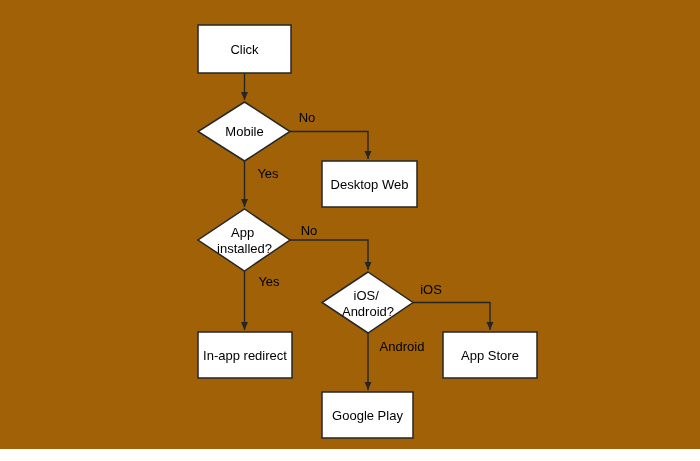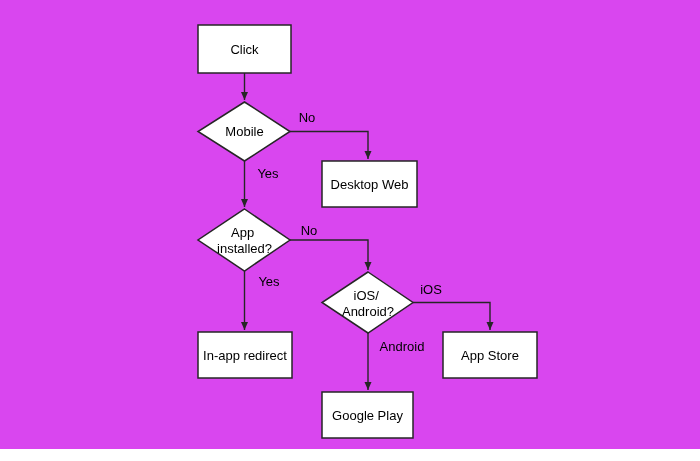--- a/index.html
+++ b/index.html
@@ -4,21 +4,21 @@
 <style>
   html, body {
     margin: 0;
     padding: 0;
     background: #ffffff;
   }
   .page {
     position: relative;
     width: 700px;
     height: 449px;
-    background: #d946ef;
+    background: #a16207;
     overflow: hidden;
     font-family: "Liberation Sans", sans-serif;
   }
   svg {
     display: block;
   }
   .node-shape {
     fill: #ffffff;
     stroke: #262626;
     stroke-width: 1.5;

